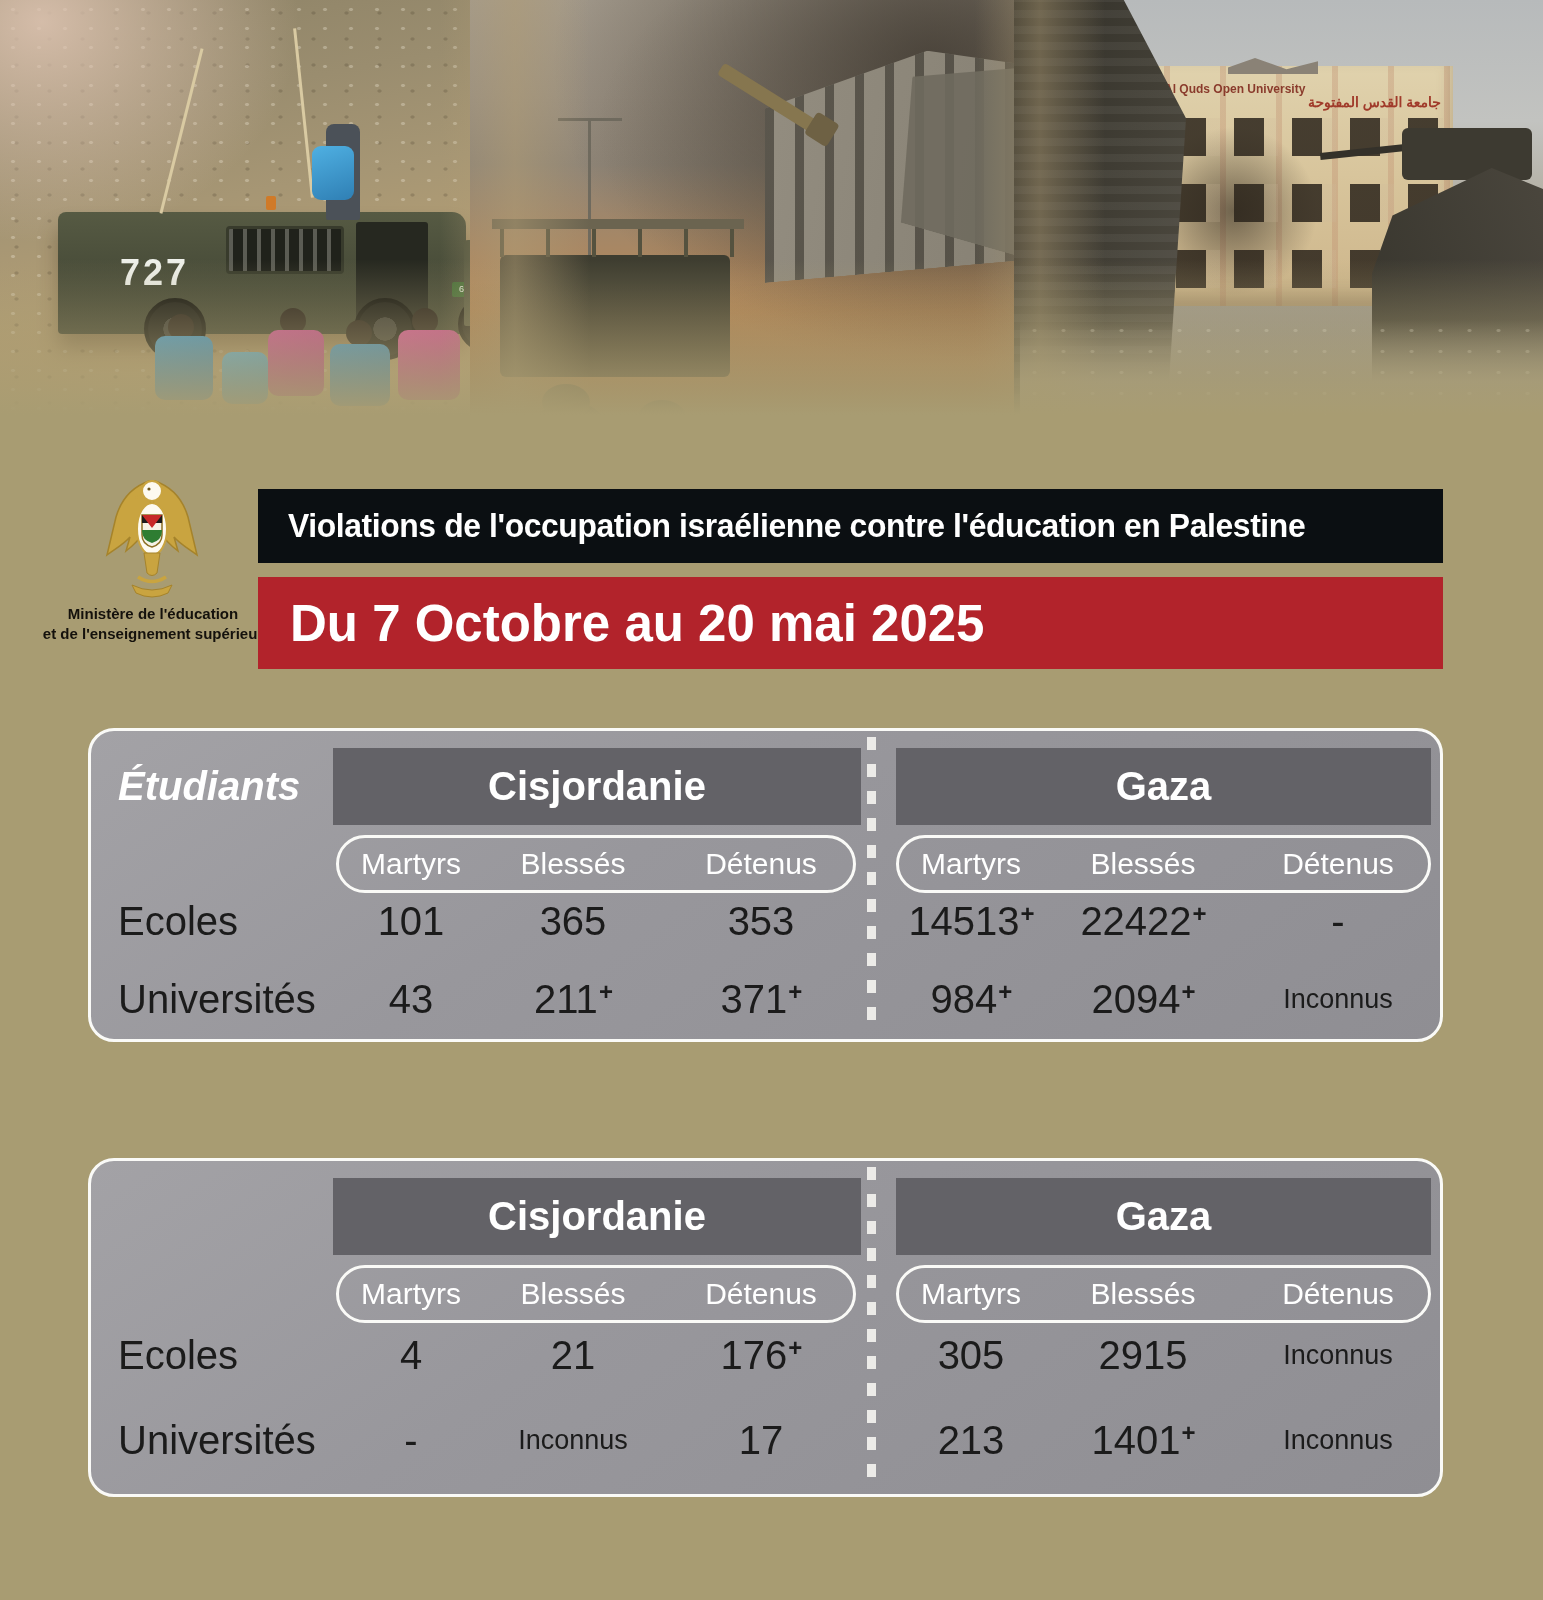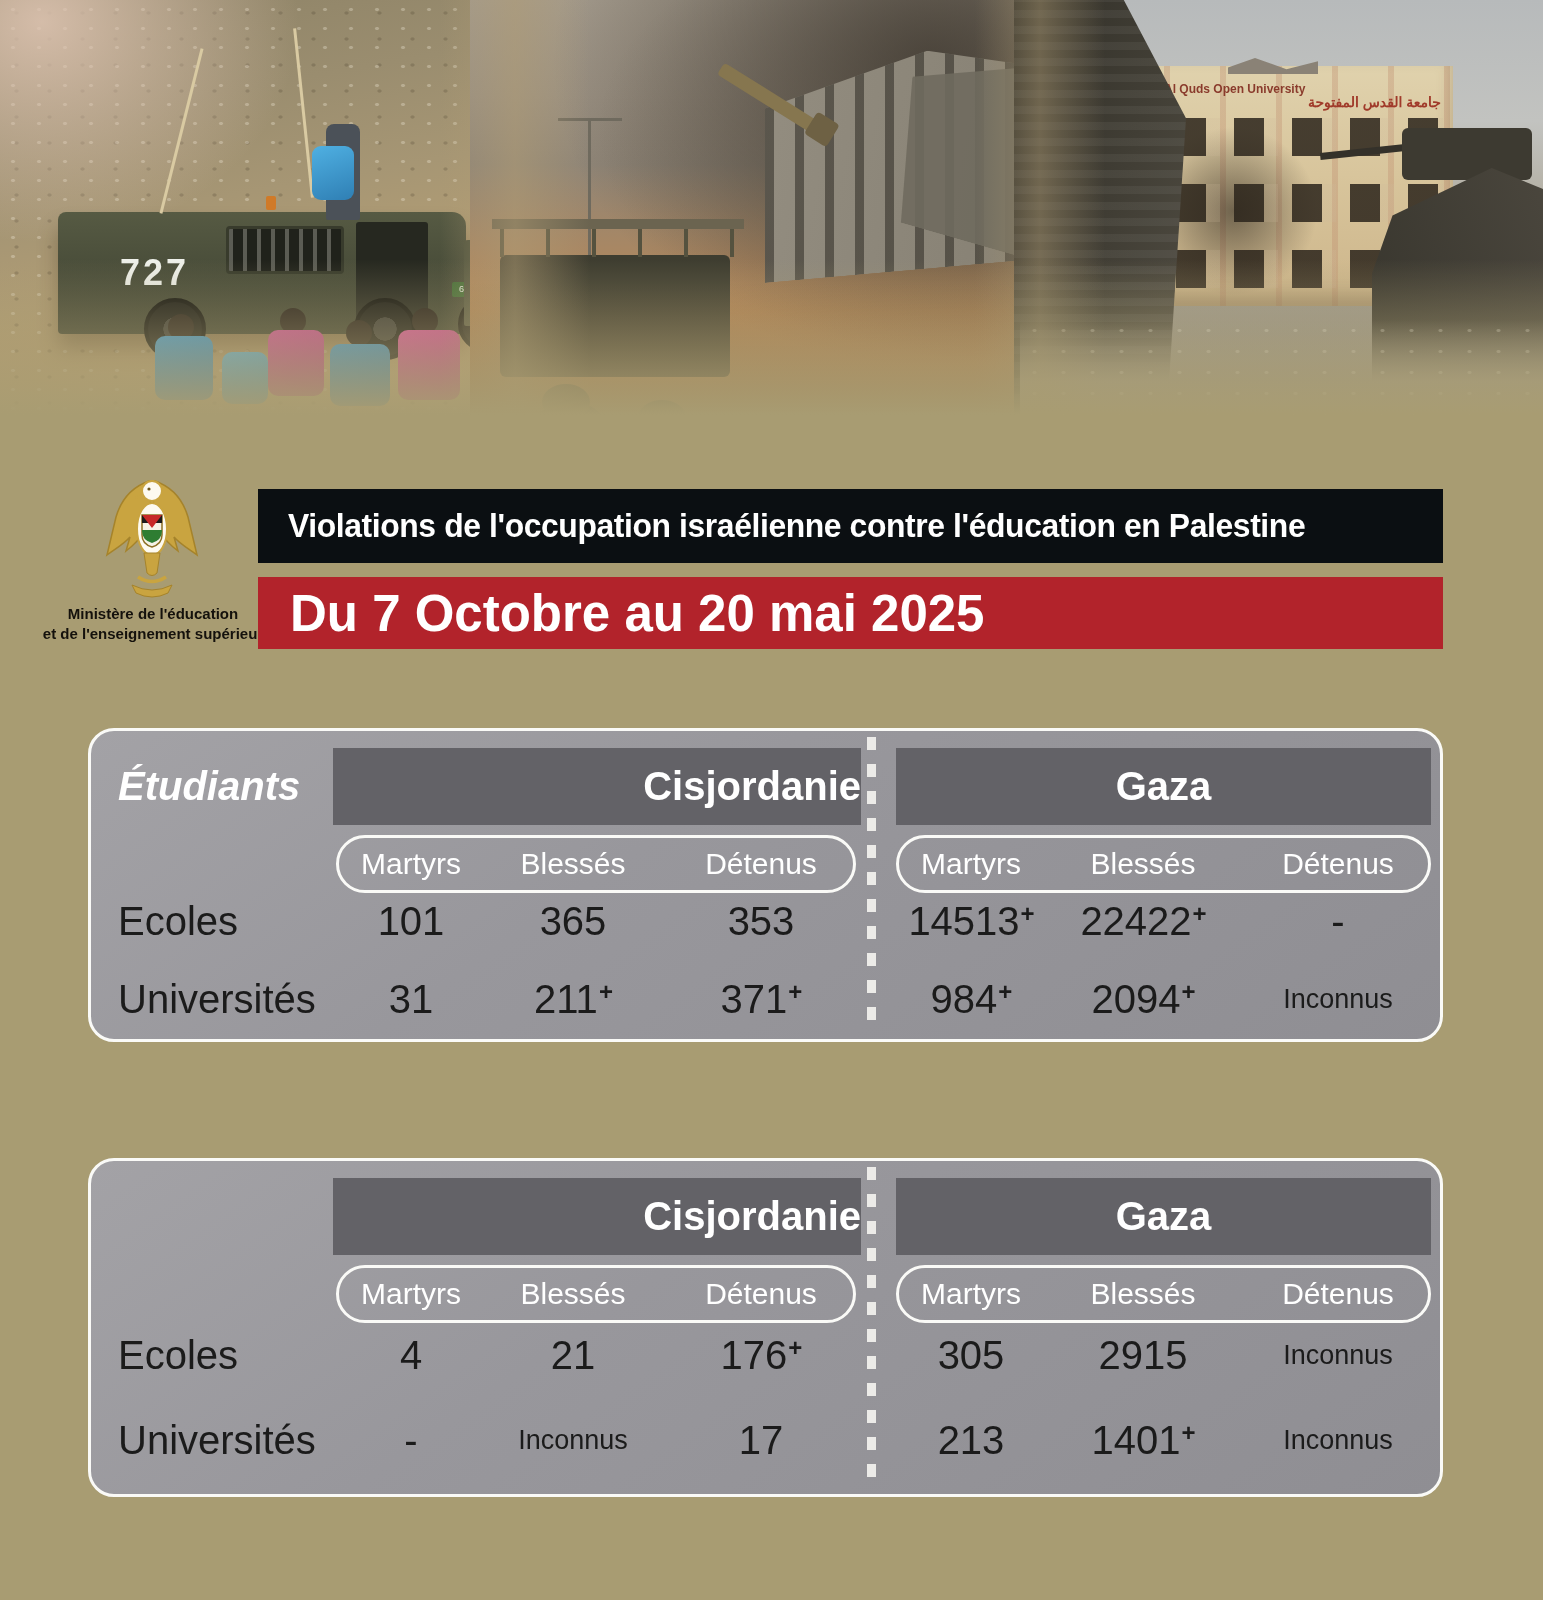--- a/index.html
+++ b/index.html
@@ -125,39 +125,39 @@
 
   
   .emblem { position:absolute; left:102px; top:466px; width:100px; height:134px; }
   .ministry { position:absolute; left:28px; top:604px; width:250px; text-align:center;
     font-weight:700; font-size:15px; line-height:20px; color:#14110c; }
 
   .title-banner { position:absolute; left:258px; top:489px; width:1185px; height:74px;
     background:#0b0f12; display:flex; align-items:center; padding-left:30px; }
   .title-banner span { color:#ffffff; font-weight:700; font-size:32.5px; letter-spacing:-0.4px;
     white-space:nowrap; transform:scaleX(.98); transform-origin:left center; }
-  .date-banner { position:absolute; left:258px; top:577px; width:1185px; height:72px;
+  .date-banner { position:absolute; left:258px; top:577px; width:1185px; height:92px;
     background:#b2232b; display:flex; align-items:center; padding-left:32px; }
   .date-banner span { color:#ffffff; font-weight:700; font-size:51px; white-space:nowrap; }
 
   
   .dtable { position:absolute; left:88px; width:1355px;
     background:linear-gradient(145deg,#a3a2a6 0%,#98979c 40%,#8f8e93 100%);
     border:3px solid #fafaf7; border-radius:26px; }
   .t1 { top:728px; height:314px; }
   .t2 { top:1158px; height:339px; }
 
   .row-header { position:absolute; left:27px; color:#ffffff; font-weight:700; font-size:40px; line-height:50px; white-space:nowrap; }
   .t1 .row-header { top:30px; }
   .t2 .row-header { top:41px; line-height:52px; }
   .row-header span { display:block;font-style:italic; }
 
   .band { position:absolute; top:17px; height:77px; line-height:77px; text-align:center;
     background:#636267; color:#ffffff; font-weight:700; font-size:40px; }
-  .band-cis { left:242px; width:528px;text-align:right; }
+  .band-cis { left:242px; width:528px; }
   .band-gaza { left:805px; width:535px; }
 
   .subrect { position:absolute; top:104px; height:58px; border:3px solid #fafaf7; border-radius:30px; }
   .sub-cis { left:245px; width:520px; }
   .sub-gaza { left:805px; width:535px; }
 
   .colh { position:absolute; top:104px; height:58px; line-height:58px; width:160px;
     text-align:center; color:#ffffff; font-size:30px; white-space:nowrap; }
 
   .divider { position:absolute; left:776px; top:6px; width:9px; height:calc(100% - 12px);
@@ -290,21 +290,21 @@
 
   <div class="rlabel vr1">Ecoles</div>
   <span class="cellval vr1 vc1">101</span>
   <span class="cellval vr1 vc2">365</span>
   <span class="cellval vr1 vc3">353</span>
   <span class="cellval vr1 vg1">14513<sup>+</sup></span>
   <span class="cellval vr1 vg2">22422<sup>+</sup></span>
   <span class="cellval vr1 vg3">-</span>
 
   <div class="rlabel vr2">Universités</div>
-  <span class="cellval vr2 vc1">31</span>
+  <span class="cellval vr2 vc1">43</span>
   <span class="cellval vr2 vc2">211<sup>+</sup></span>
   <span class="cellval vr2 vc3">371<sup>+</sup></span>
   <span class="cellval vr2 vg1">984<sup>+</sup></span>
   <span class="cellval vr2 vg2">2094<sup>+</sup></span>
   <span class="cellval vr2 vg3 small-val">Inconnus</span>
 </section>
 
 <section class="dtable t2">
   <div class="row-header">
   </div>

